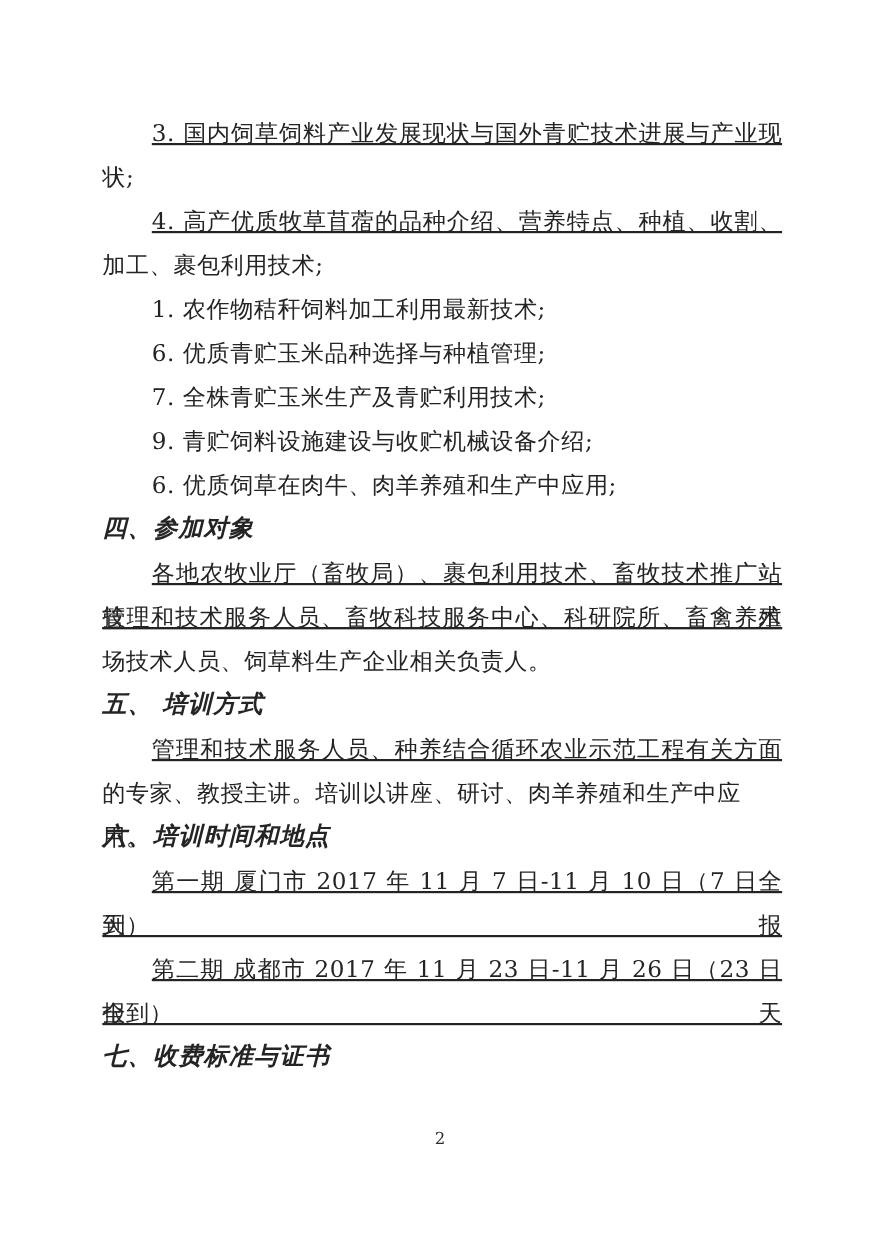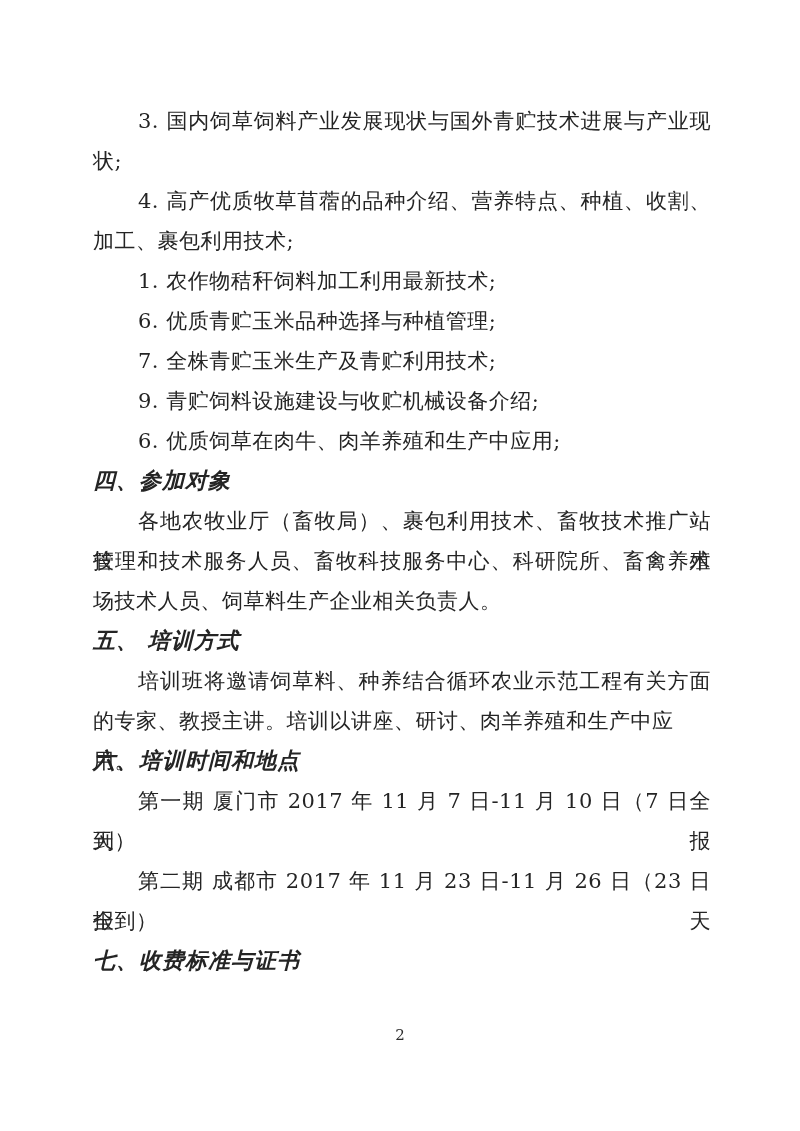--- a/index.html
+++ b/index.html
@@ -28,20 +28,21 @@
     line-height: 40px;
     height: 40px;
     text-align: left;
     letter-spacing: 0.5px;
     white-space: pre-wrap;
   }
   
   .line.fill {
     text-align: justify;
     text-align-last: justify;
+    text-decoration: underline;
   }
   .line.indent {
     text-indent: 45px;
   }
   .block.heading .line {
     font-family: "DejaVu Sans", "Liberation Sans", sans-serif;
     font-weight: bold;
     font-size: 22px;
     letter-spacing: 1px;
     font-style: italic;
@@ -90,21 +91,21 @@
       </div>
       <div class="block paragraph">
         <div class="line fill indent">各地农牧业厅（畜牧局）、裹包利用技术、畜牧技术推广站技术</div>
         <div class="line fill">管理和技术服务人员、畜牧科技服务中心、科研院所、畜禽养殖</div>
         <div class="line">场技术人员、饲草料生产企业相关负责人。</div>
       </div>
       <div class="block heading">
         <div class="line">五、 培训方式</div>
       </div>
       <div class="block paragraph">
-        <div class="line fill indent">培训班将邀请饲草料、种养结合循环农业示范工程有关方面</div>
+        <div class="line fill indent">管理和技术服务人员、种养结合循环农业示范工程有关方面</div>
         <div class="line">的专家、教授主讲。培训以讲座、研讨、肉羊养殖和生产中应用。</div>
       </div>
       <div class="block heading">
         <div class="line">六、培训时间和地点</div>
       </div>
       <div class="block paragraph">
         <div class="line fill indent">第一期 厦门市 2017 年 11 月 7 日-11 月 10 日（7 日全天报</div>
         <div class="line">到）</div>
       </div>
       <div class="block paragraph">

